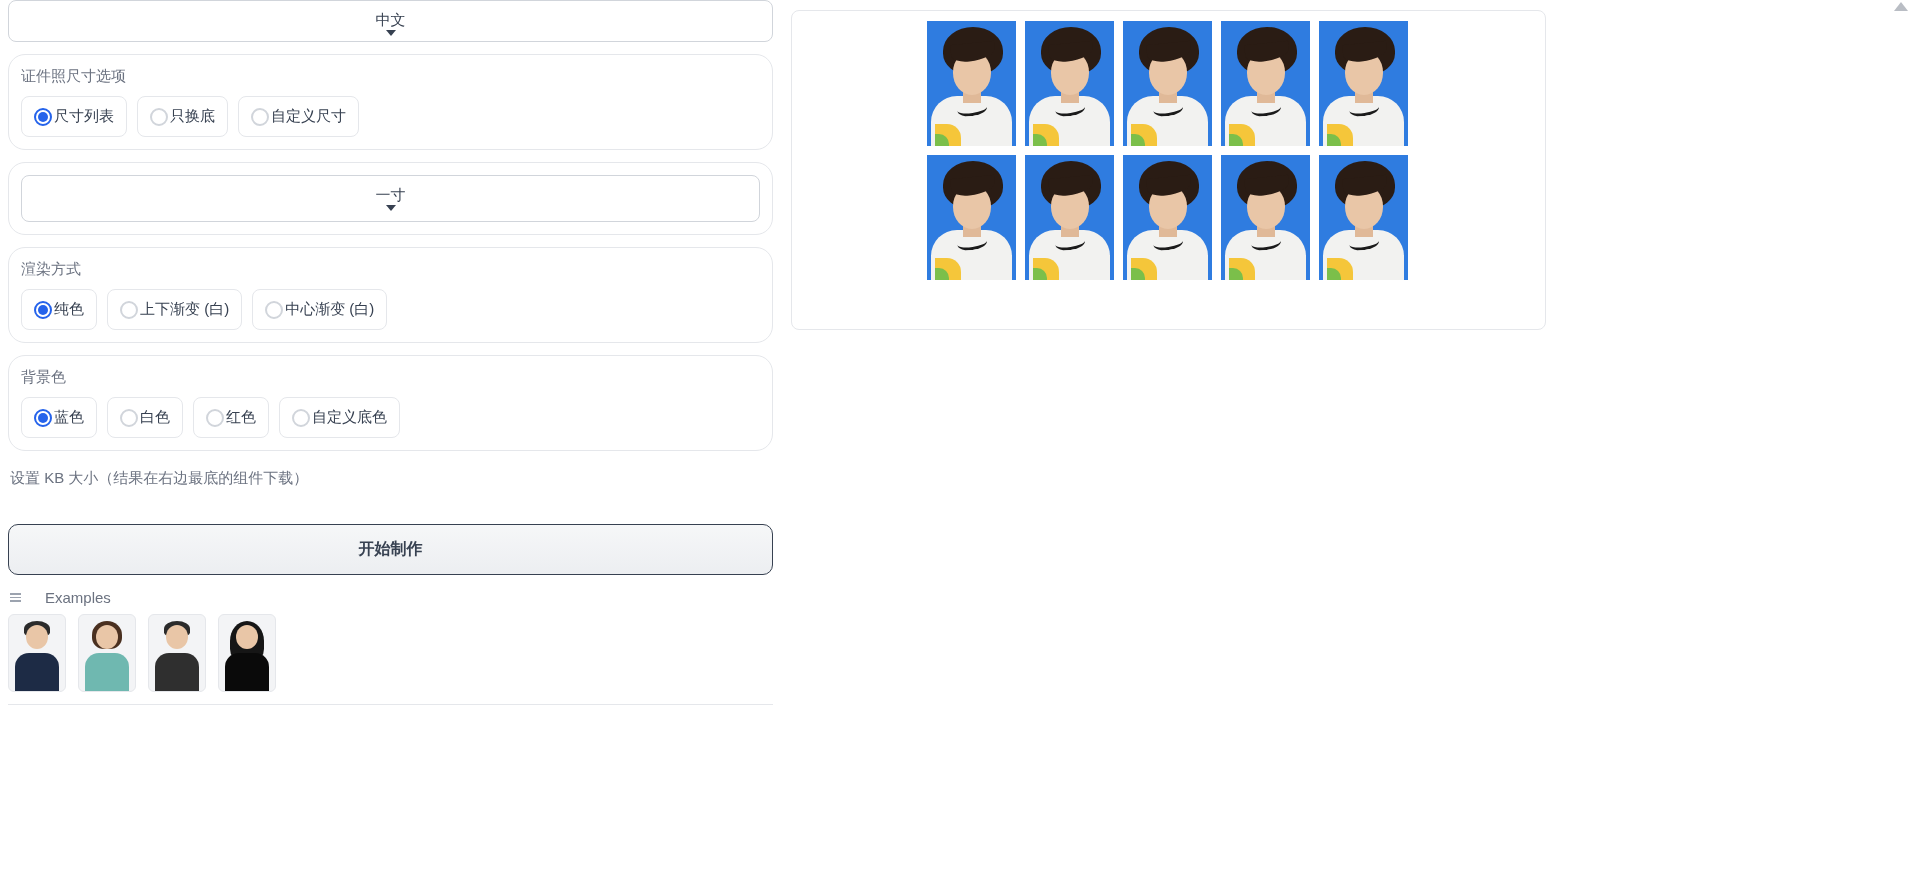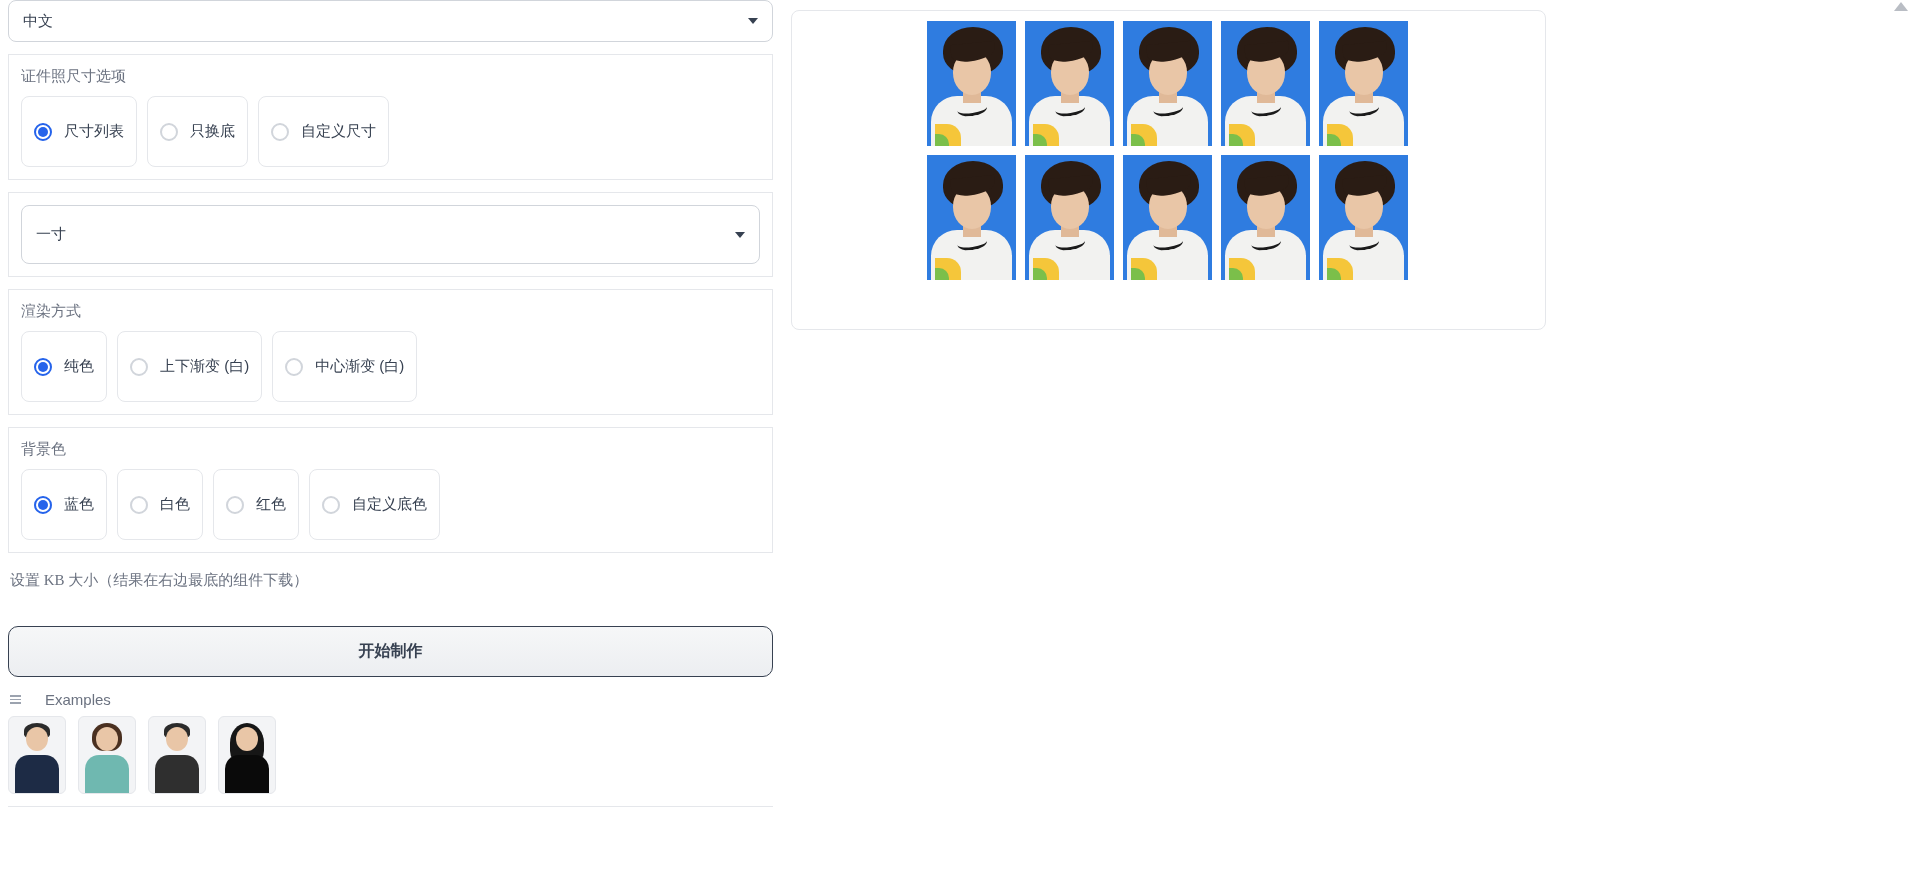--- a/index.html
+++ b/index.html
@@ -1,25 +1,25 @@
 <!DOCTYPE html>
 <html><head>
 <meta charset="utf-8">
 <style>
 * { box-sizing: border-box; margin: 0; padding: 0; }
 body { font-family: -apple-system, "Segoe UI", Arial, sans-serif; font-size: 15px; color: #374151; background: #fff; }
 .page { display: flex; gap: 18px; padding: 0 8px 20px 8px; width: 100%; }
 .left-col { width: 765px; flex-shrink: 0; }
 .right-col { flex: 1; padding-top: 10px; }
-.card { border: 1px solid #e5e7eb; border-radius: 0; padding: 12px; margin-bottom: 12px; background: #fff; }
+.card { border: 1px solid #e5e7eb; border-radius: 17px; padding: 12px; margin-bottom: 12px; background: #fff; }
 .card-label { color: #6b7280; font-size: 15px; margin-bottom: 10px; }
-.dropdown { position: relative; border: 1px solid #d1d5db; border-radius: 8px; padding: 19px 14px; background: #fff; cursor: pointer; display: flex; align-items: center; justify-content: space-between; }
+.dropdown { position: relative; border: 1px solid #d1d5db; border-radius: 8px; padding: 10px 14px; background: #fff; cursor: pointer; display: flex; align-items: center; justify-content: space-between; flex-direction: column; }
 .dropdown .caret { width: 0; height: 0; border-left: 5px solid transparent; border-right: 5px solid transparent; border-top: 6px solid #374151; }
 .radio-row { display: flex; flex-wrap: wrap; gap: 10px; }
-.radio-pill { display: inline-flex; align-items: center; gap: 12px; border: 1px solid #e5e7eb; border-radius: 8px; padding: 25px 12px; cursor: pointer; background: #fff; }
+.radio-pill { display: inline-flex; align-items: center; gap: 2px; border: 1px solid #e5e7eb; border-radius: 8px; padding: 10px 12px; cursor: pointer; background: #fff; }
 .radio-dot { width: 18px; height: 18px; border: 2px solid #d1d5db; border-radius: 50%; display: inline-flex; align-items: center; justify-content: center; flex-shrink:0; }
 .radio-dot.checked { border-color: #2563eb; }
 .radio-dot.checked::after { content: ""; width: 10px; height: 10px; background: #2563eb; border-radius: 50%; }
 .radio-text { color: #374151; }
 .start-btn { width: 100%; border: 1px solid #374151; border-radius: 10px; background: linear-gradient(#f6f7f8,#eceef1); padding: 14px 0; font-size: 16px; font-weight: 600; color: #374151; cursor: pointer; }
 .examples-header { display:flex; align-items:center; gap:24px; color:#6b7280; font-size:15px; margin: 14px 0 8px 2px;}
 .examples-header .bars { display:flex; flex-direction:column; gap:2px; }
 .examples-header .bars span { display:block; width:11px; height:1.5px; background:#9ca3af;}
 .examples-row { display:flex; gap:12px; }
 .example-thumb { width:58px; height:78px; border:1px solid #e5e7eb; border-radius:6px; overflow:hidden; cursor:pointer; background:#f3f4f6; display:flex; align-items:flex-end; justify-content:center;}
@@ -121,21 +121,21 @@
             <span class="radio-dot"></span>
             <span class="radio-text">红色</span>
           </label>
         <label class="radio-pill">
             <span class="radio-dot"></span>
             <span class="radio-text">自定义底色</span>
           </label>
       </div>
     </div>
 
-    <div class="card" style="border:none; padding:6px 2px 14px 2px;font-family:Liberation Serif, serif;">
+    <div class="card" style="border:none; padding:6px 2px 14px 2px;">
       <div class="card-label">设置 KB 大小（结果在右边最底的组件下载）</div>
     </div>
 
     <button class="start-btn">开始制作</button>
 
     <div class="examples-header">
       <span class="bars">
           <span></span>
           <span></span>
           <span></span>

